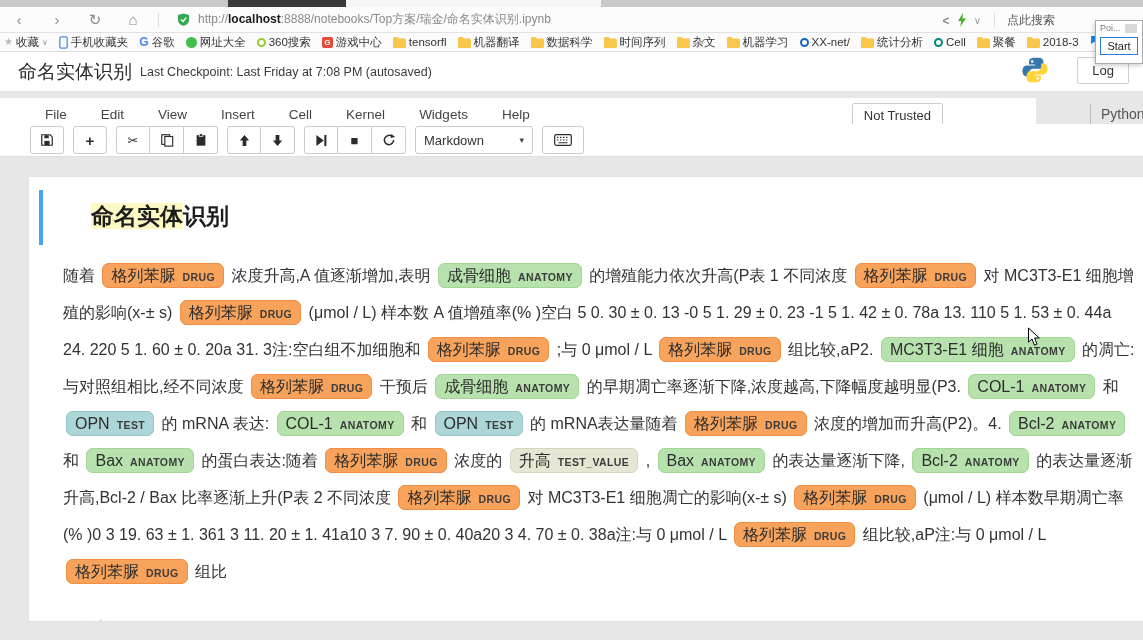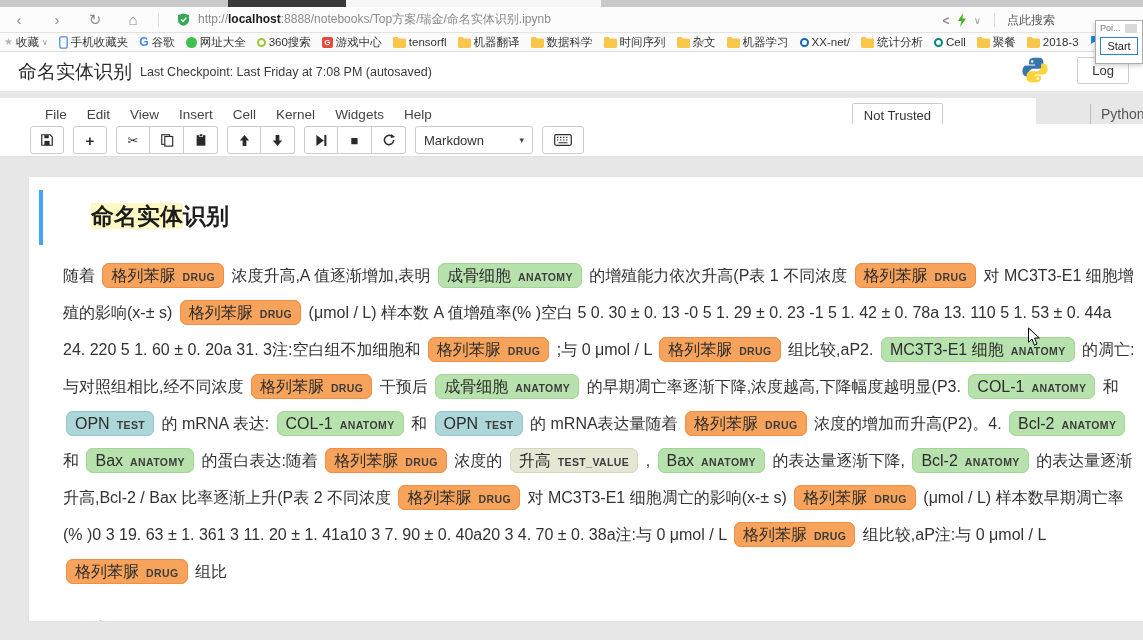--- a/index.html
+++ b/index.html
@@ -36,21 +36,21 @@
   
   .jheader { position:absolute; left:0; top:52px; width:1143px; height:39px; background:#fff; display:flex; align-items:center; }
   .jlogo { display:flex; align-items:flex-end; margin-left:28px; }
   .jlogo-word { font-size:23px; color:#6e6e6e; letter-spacing:.5px; margin-left:5px; line-height:1; }
   .jtitle { font-size:19px; color:#2b2b2b; margin-left:18px; white-space:nowrap; }
   .jcheckpoint { font-size:12.5px; color:#3a3a3a; margin-left:8px; white-space:nowrap; }
   .jheader-right { position:absolute; right:14px; top:4px; display:flex; align-items:center; }
   .logout-btn { border:1px solid #cfcfcf; border-radius:2px; background:#fff; font-size:13px; color:#333; padding:5px 14px; margin-left:28px; white-space:nowrap; }
 
   .jmenu { position:absolute; left:0; top:98px; width:1036px; height:33px; background:#fff; border-bottom:1px solid #e7e7e7; display:flex; align-items:center; }
-  .menu-item { font-size:13.5px; color:#444; margin-left:20px; cursor:default; }
+  .menu-item { font-size:13.5px; color:#444; margin-left:34px; cursor:default; }
   .menu-item:first-child { margin-left:45px; }
   .not-trusted { position:absolute; right:93px; top:5px; border:1px solid #ccc; border-radius:2px; font-size:13px; color:#333; padding:4px 11px; background:#fff; }
   .kernel-ind { position:absolute; left:1090px; top:6px; display:flex; align-items:center; }
   .kernel-ind .kbar { width:1px; height:20px; background:#bbb; margin-right:10px; }
   .kernel-name { font-size:14px; color:#555; white-space:nowrap; }
 
   .jtoolbar { position:absolute; left:0; top:124px; width:1143px; height:33px; background:#fff; border-bottom:1px solid #dfdfdf; display:flex; align-items:center; padding-left:30px; }
   .tbtn { height:28px; min-width:34px; background:#fff; border:1px solid #ccc; display:inline-flex; align-items:center; justify-content:center; color:#2b2b2b; font-size:13px; }
   .tgroup { display:inline-flex; margin-right:9px; }
   .tgroup .tbtn + .tbtn { border-left:none; }

